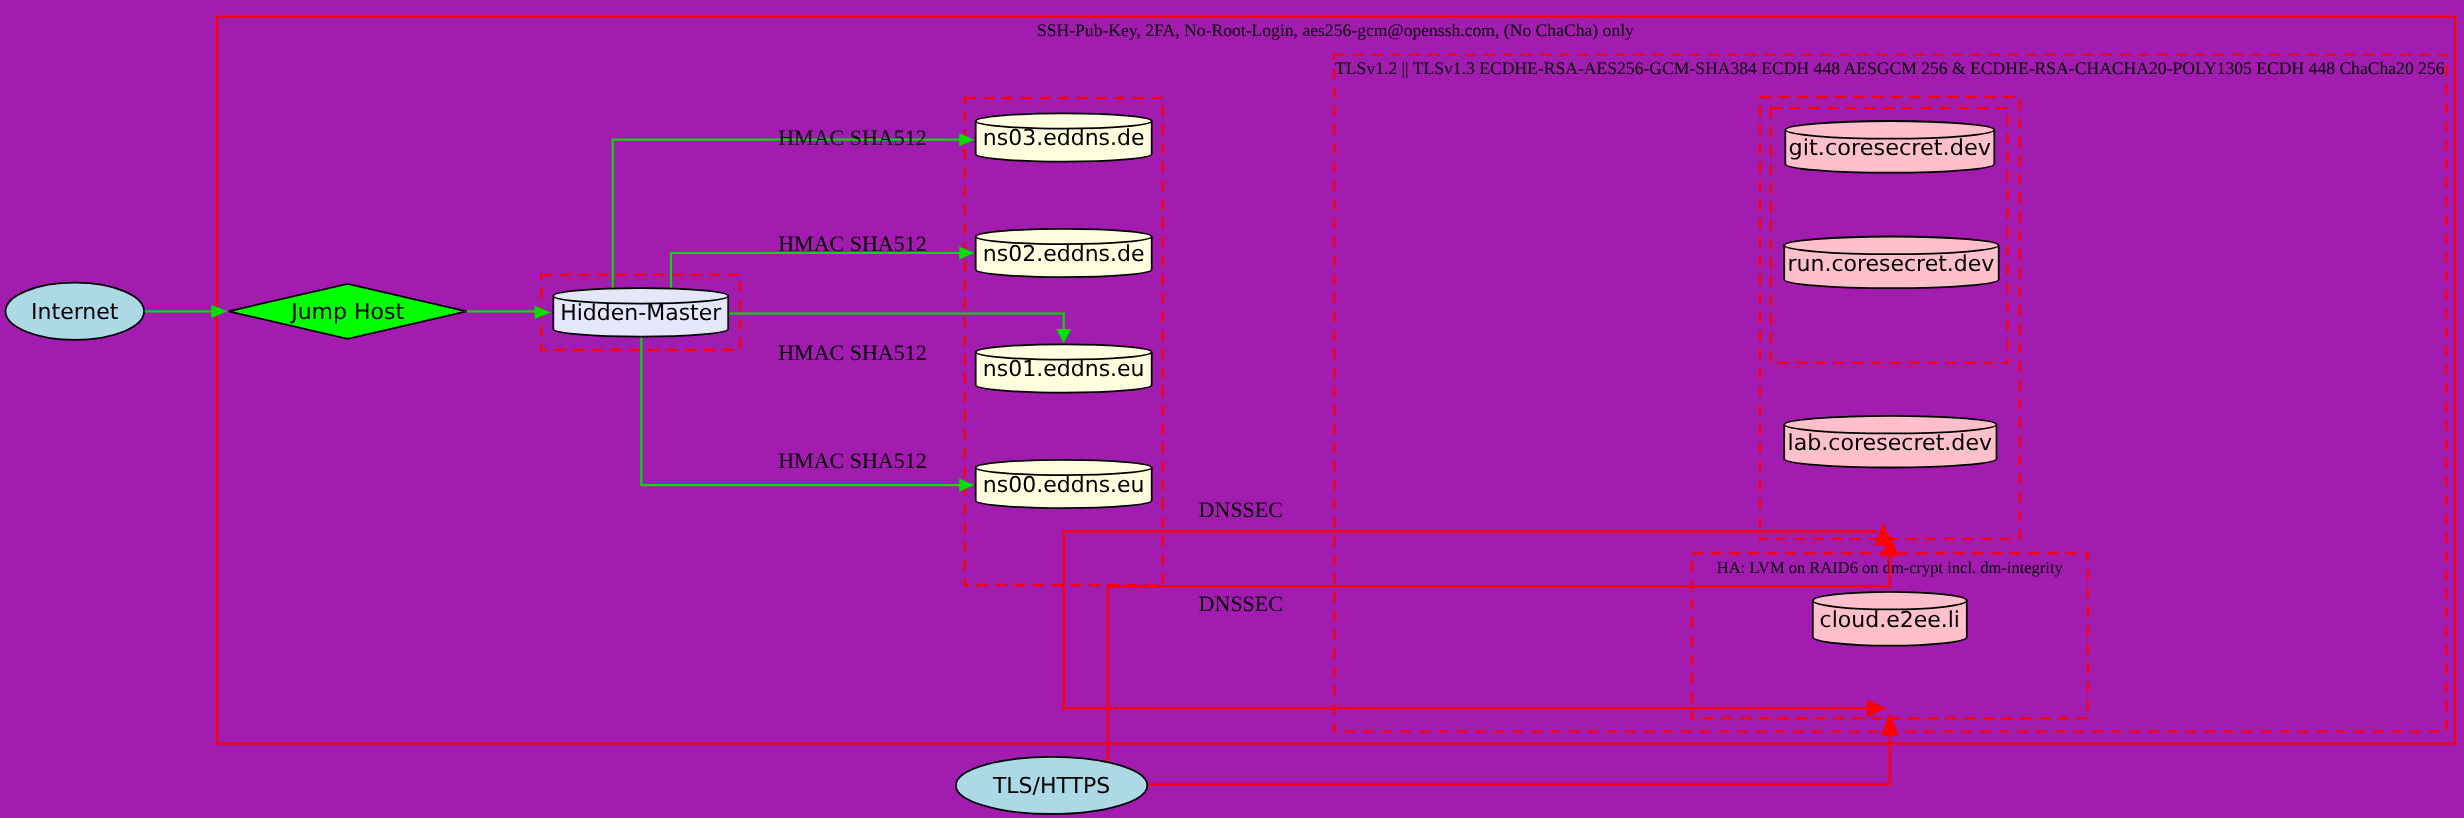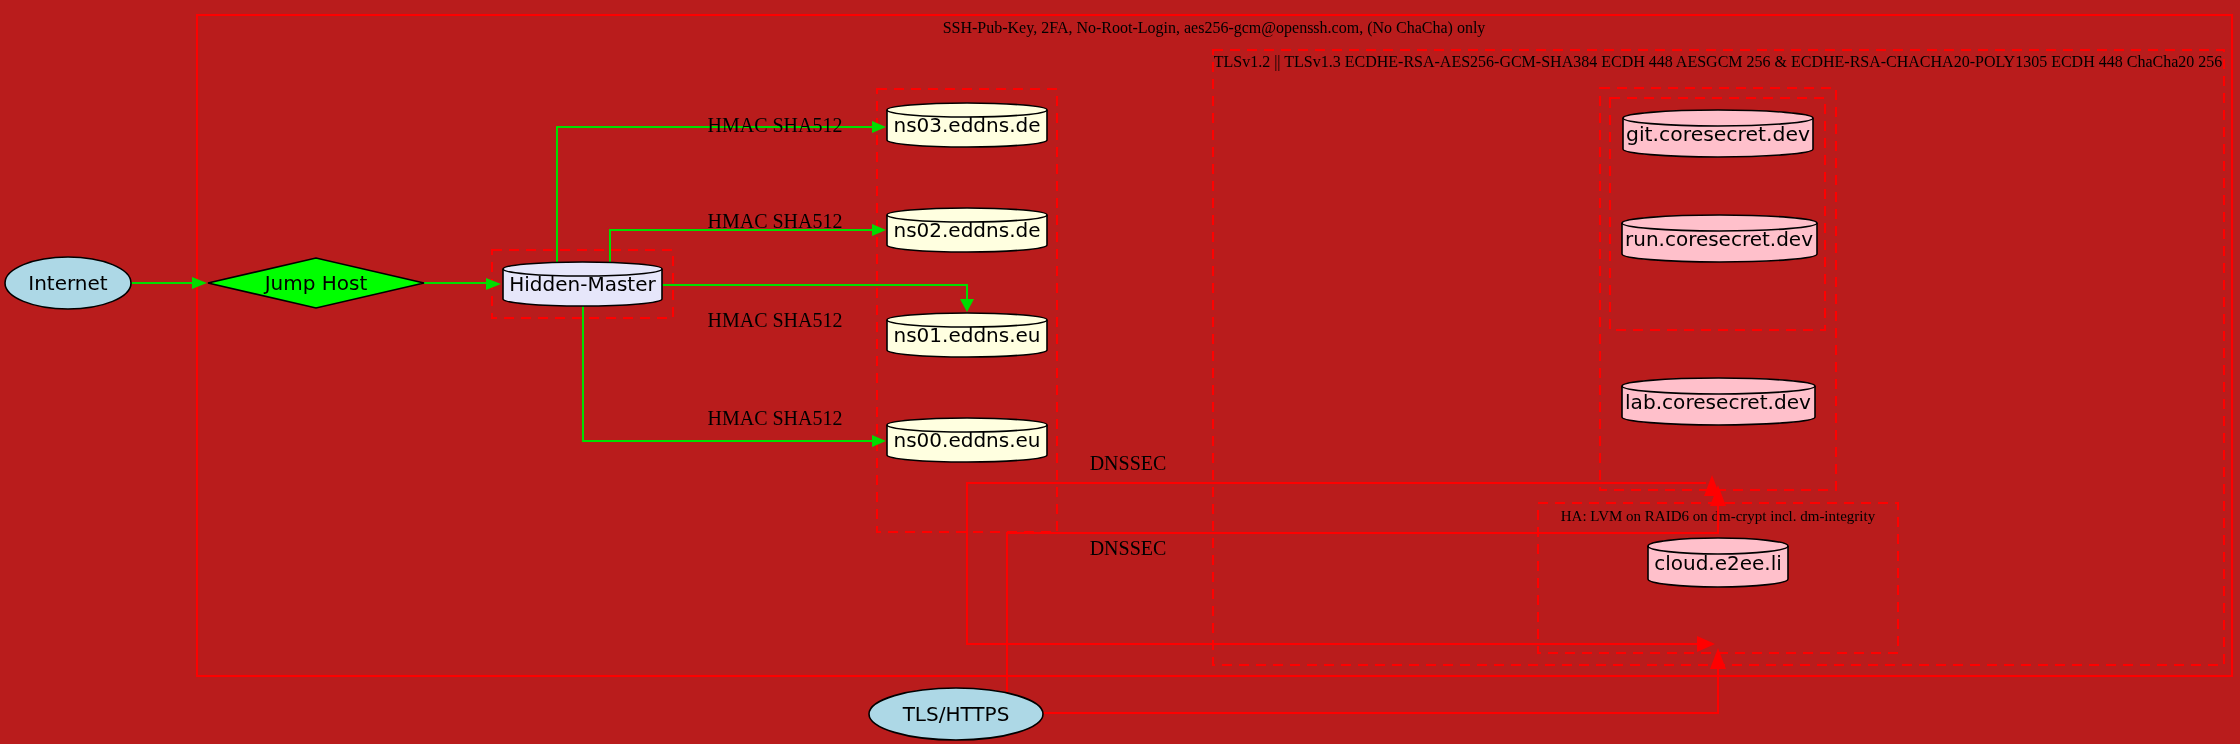--- a/index.html
+++ b/index.html
@@ -1,16 +1,16 @@
 <!DOCTYPE html>
 <html><head>
 <meta charset="utf-8">
 <style>
   html,body{margin:0;padding:0;background:#ffffff;}
-  .wrap{width:2240px;height:744px;position:relative;background:#b91c1c;}
+  .wrap{width:2240px;height:744px;position:relative;background:#a21caf;}
   svg{display:block;}
   
   .box{fill:none;stroke:#ff0000;stroke-width:2px;}
   .dash{stroke-dasharray:10 7;}
   
   .ge{stroke:#00dd00;stroke-width:2px;fill:none;}
   .ga{fill:#00dd00;stroke:none;}
   .re{stroke:#ff0000;stroke-width:2px;fill:none;}
   .ra{fill:#ff0000;stroke:none;}
   

